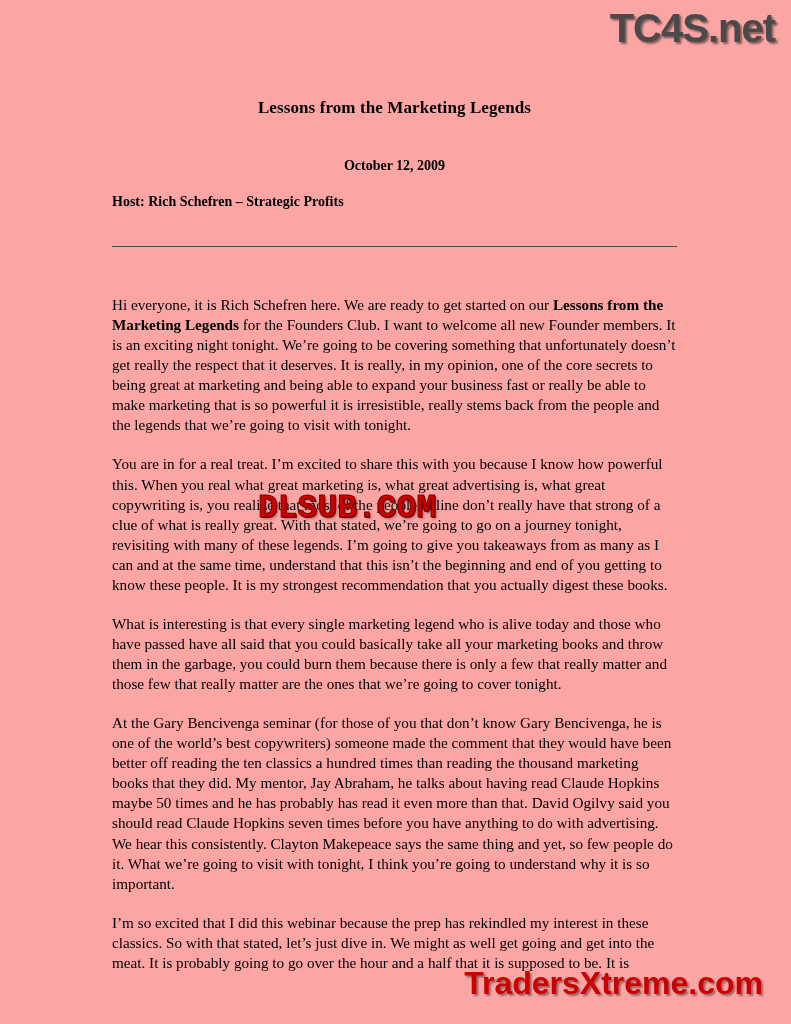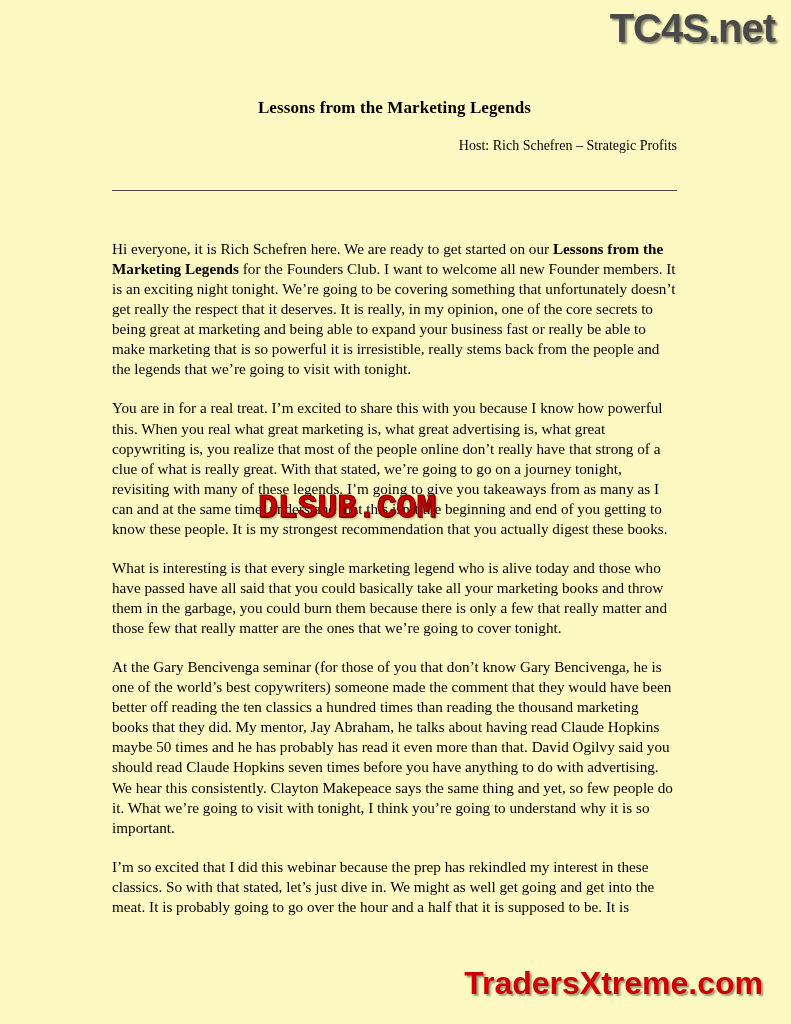--- a/index.html
+++ b/index.html
@@ -12,21 +12,21 @@
     height: 1024px;
     position: relative;
     font-family: "Liberation Serif", serif;
     color: #000000;
     overflow: hidden;
   }
 
   .page {
     position: absolute;
     inset: 0;
-    background: #fef9c3;
+    background: #fca5a5;
   }
 
   
   .top-watermark {
     position: absolute;
     top: 6px;
     right: 16px;
     font-family: "Liberation Sans", sans-serif;
     font-weight: bold;
     font-size: 40px;
@@ -53,22 +53,22 @@
   }
 
   .doc-date {
     text-align: center;
     font-weight: bold;
     font-size: 14px;
     margin-top: 40px;
   }
 
   .doc-host {
-    text-align: right;
-    font-weight: normal;
+    text-align: left;
+    font-weight: bold;
     font-size: 14px;
     margin-top: 20px;
   }
 
   .rule {
     border: 0;
     border-top: 1px solid #4a4a4a;
     margin: 36px 0 0 0;
     width: 100%;
   }
@@ -123,20 +123,21 @@
 <body>
 
 <div class="page">
 
   <div class="top-watermark">TC4S.net</div>
 
   <div class="doc">
 
     <h1 class="doc-title">Lessons from the Marketing Legends</h1>
 
+    <div class="doc-date">October 12, 2009</div>
 
     <div class="doc-host">Host:  Rich Schefren – Strategic Profits</div>
 
     <hr class="rule">
 
     <div class="body-copy">
 
       <p><span>Hi everyone, it is Rich Schefren here. We are ready to get started on our </span><b>Lessons from the Marketing Legends</b><span> for the Founders Club. I want to welcome all new Founder members. It is an exciting night tonight. We’re going to be covering something that unfortunately doesn’t get really the respect that it deserves. It is really, in my opinion, one of the core secrets to being great at marketing and being able to expand your business fast or really be able to make marketing that is so powerful it is irresistible, really stems back from the people and the legends that we’re going to visit with tonight.</span></p>
 
       <p>You are in for a real treat. I’m excited to share this with you because I know how powerful this. When you real what great marketing is, what great advertising is, what great copywriting is, you realize that most of the people online don’t really have that strong of a clue of what is really great. With that stated, we’re going to go on a journey tonight, revisiting with many of these legends. I’m going to give you takeaways from as many as I can and at the same time, understand that this isn’t the beginning and end of you getting to know these people. It is my strongest recommendation that you actually digest these books.</p>

